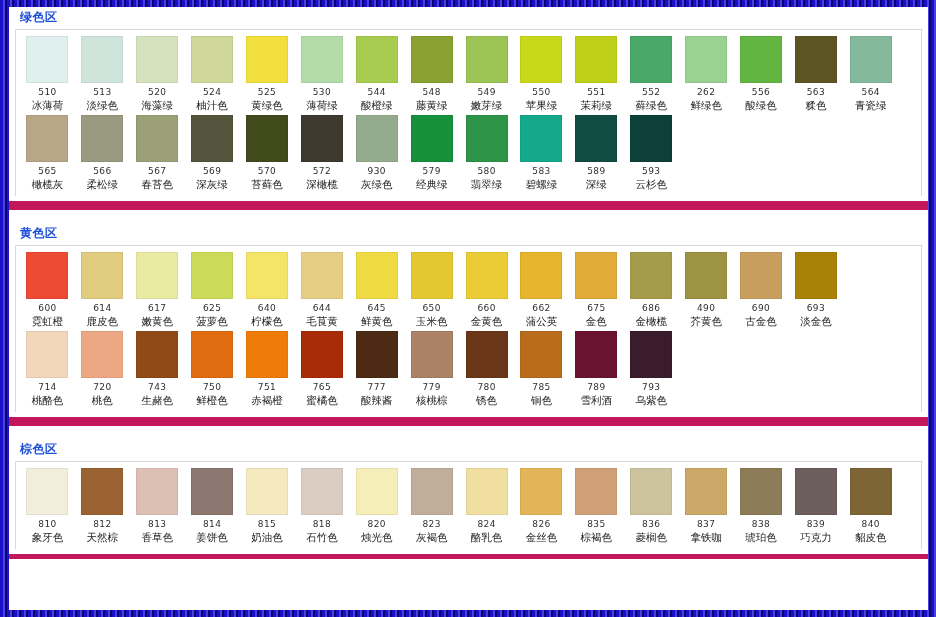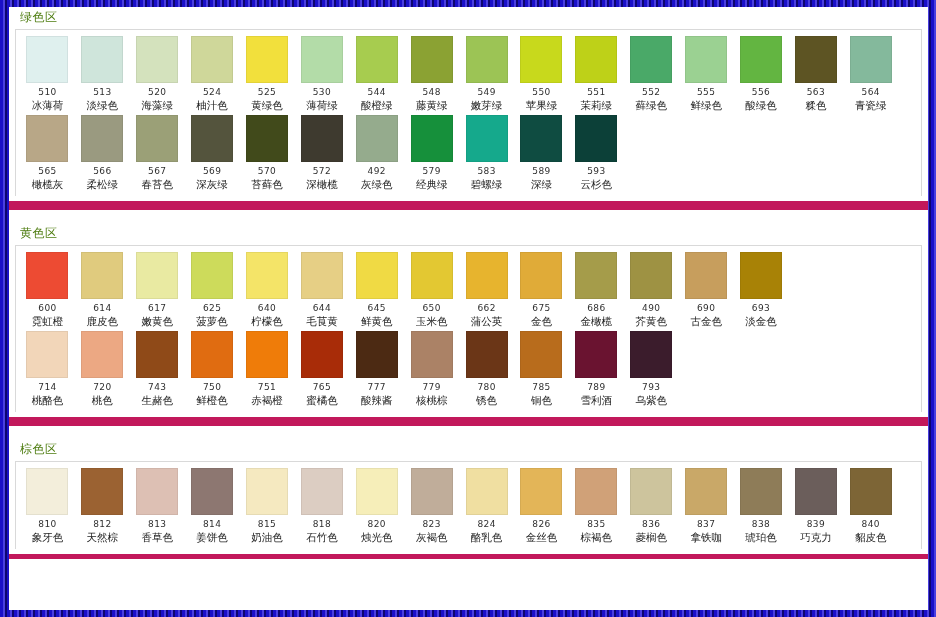--- a/index.html
+++ b/index.html
@@ -32,22 +32,22 @@
     background: #ffffff;
     overflow: hidden;
   }
 
   
   .zone { position: relative; width: 100%; }
 
   .zone-header {
     padding: 3px 0 4px 11px;
     font-size: 12px;
-    font-weight: normal;
-    color: #4d7c0f;
+    font-weight: bold;
+    color: #1d4ed8;
     letter-spacing: 0.5px;
     line-height: 15px;
   }
 
   .zone-panel {
     margin: 0 6px 0 6px;
     border: 1px solid #d9d9d9;
     border-bottom: none;
     background: #ffffff;
     padding: 6px 0 2px 0;
@@ -174,21 +174,21 @@
               <div class="swatch-code">551</div>
               <div class="swatch-name">茉莉绿</div>
             </div>
             <div class="swatch-cell">
               <div class="swatch-chip" style="background: rgb(74, 169, 104);"></div>
               <div class="swatch-code">552</div>
               <div class="swatch-name">藓绿色</div>
             </div>
             <div class="swatch-cell">
               <div class="swatch-chip" style="background: rgb(155, 209, 146);"></div>
-              <div class="swatch-code">555</div>
+              <div class="swatch-code">262</div>
               <div class="swatch-name">鲜绿色</div>
             </div>
             <div class="swatch-cell">
               <div class="swatch-chip" style="background: rgb(99, 181, 65);"></div>
               <div class="swatch-code">556</div>
               <div class="swatch-name">酸绿色</div>
             </div>
             <div class="swatch-cell">
               <div class="swatch-chip" style="background: rgb(93, 84, 35);"></div>
               <div class="swatch-code">563</div>
@@ -226,27 +226,32 @@
               <div class="swatch-code">570</div>
               <div class="swatch-name">苔藓色</div>
             </div>
             <div class="swatch-cell">
               <div class="swatch-chip" style="background: rgb(62, 58, 47);"></div>
               <div class="swatch-code">572</div>
               <div class="swatch-name">深橄榄</div>
             </div>
             <div class="swatch-cell">
               <div class="swatch-chip" style="background: rgb(149, 171, 141);"></div>
-              <div class="swatch-code">492</div>
+              <div class="swatch-code">930</div>
               <div class="swatch-name">灰绿色</div>
             </div>
             <div class="swatch-cell">
               <div class="swatch-chip" style="background: rgb(22, 144, 59);"></div>
               <div class="swatch-code">579</div>
               <div class="swatch-name">经典绿</div>
+            </div>
+            <div class="swatch-cell">
+              <div class="swatch-chip" style="background: rgb(46, 148, 71);"></div>
+              <div class="swatch-code">580</div>
+              <div class="swatch-name">翡翠绿</div>
             </div>
             <div class="swatch-cell">
               <div class="swatch-chip" style="background: rgb(21, 169, 140);"></div>
               <div class="swatch-code">583</div>
               <div class="swatch-name">碧螺绿</div>
             </div>
             <div class="swatch-cell">
               <div class="swatch-chip" style="background: rgb(15, 76, 65);"></div>
               <div class="swatch-code">589</div>
               <div class="swatch-name">深绿</div>
@@ -314,20 +319,25 @@
               <div class="swatch-chip" style="background: rgb(240, 218, 68);"></div>
               <div class="swatch-code">645</div>
               <div class="swatch-name">鲜黄色</div>
             </div>
             <div class="swatch-cell">
               <div class="swatch-chip" style="background: rgb(227, 200, 50);"></div>
               <div class="swatch-code">650</div>
               <div class="swatch-name">玉米色</div>
             </div>
             <div class="swatch-cell">
+              <div class="swatch-chip" style="background: rgb(235, 203, 54);"></div>
+              <div class="swatch-code">660</div>
+              <div class="swatch-name">金黄色</div>
+            </div>
+            <div class="swatch-cell">
               <div class="swatch-chip" style="background: rgb(231, 180, 46);"></div>
               <div class="swatch-code">662</div>
               <div class="swatch-name">蒲公英</div>
             </div>
             <div class="swatch-cell">
               <div class="swatch-chip" style="background: rgb(224, 171, 56);"></div>
               <div class="swatch-code">675</div>
               <div class="swatch-name">金色</div>
             </div>
             <div class="swatch-cell">

